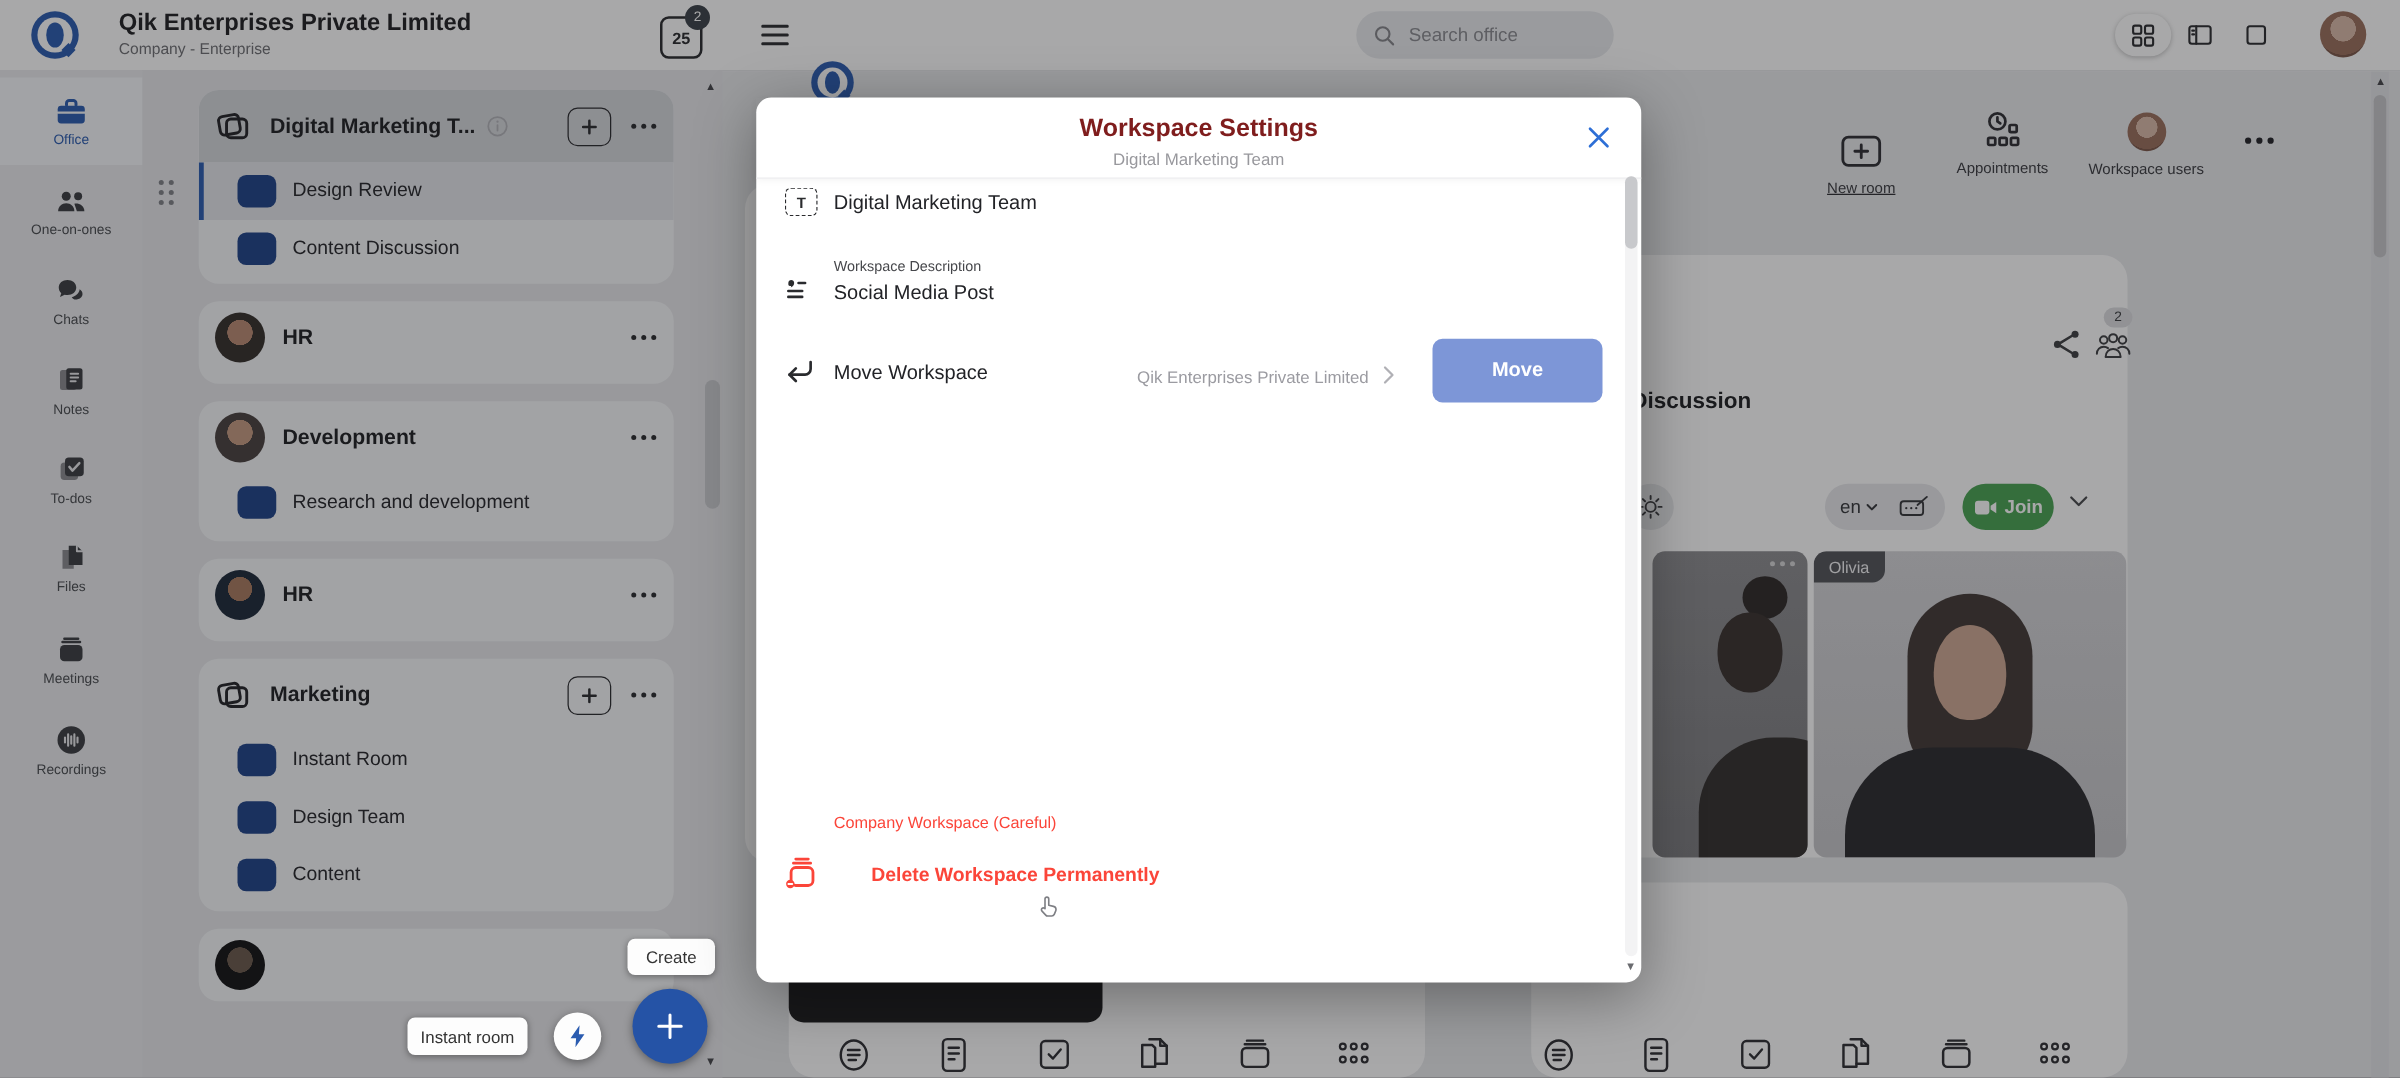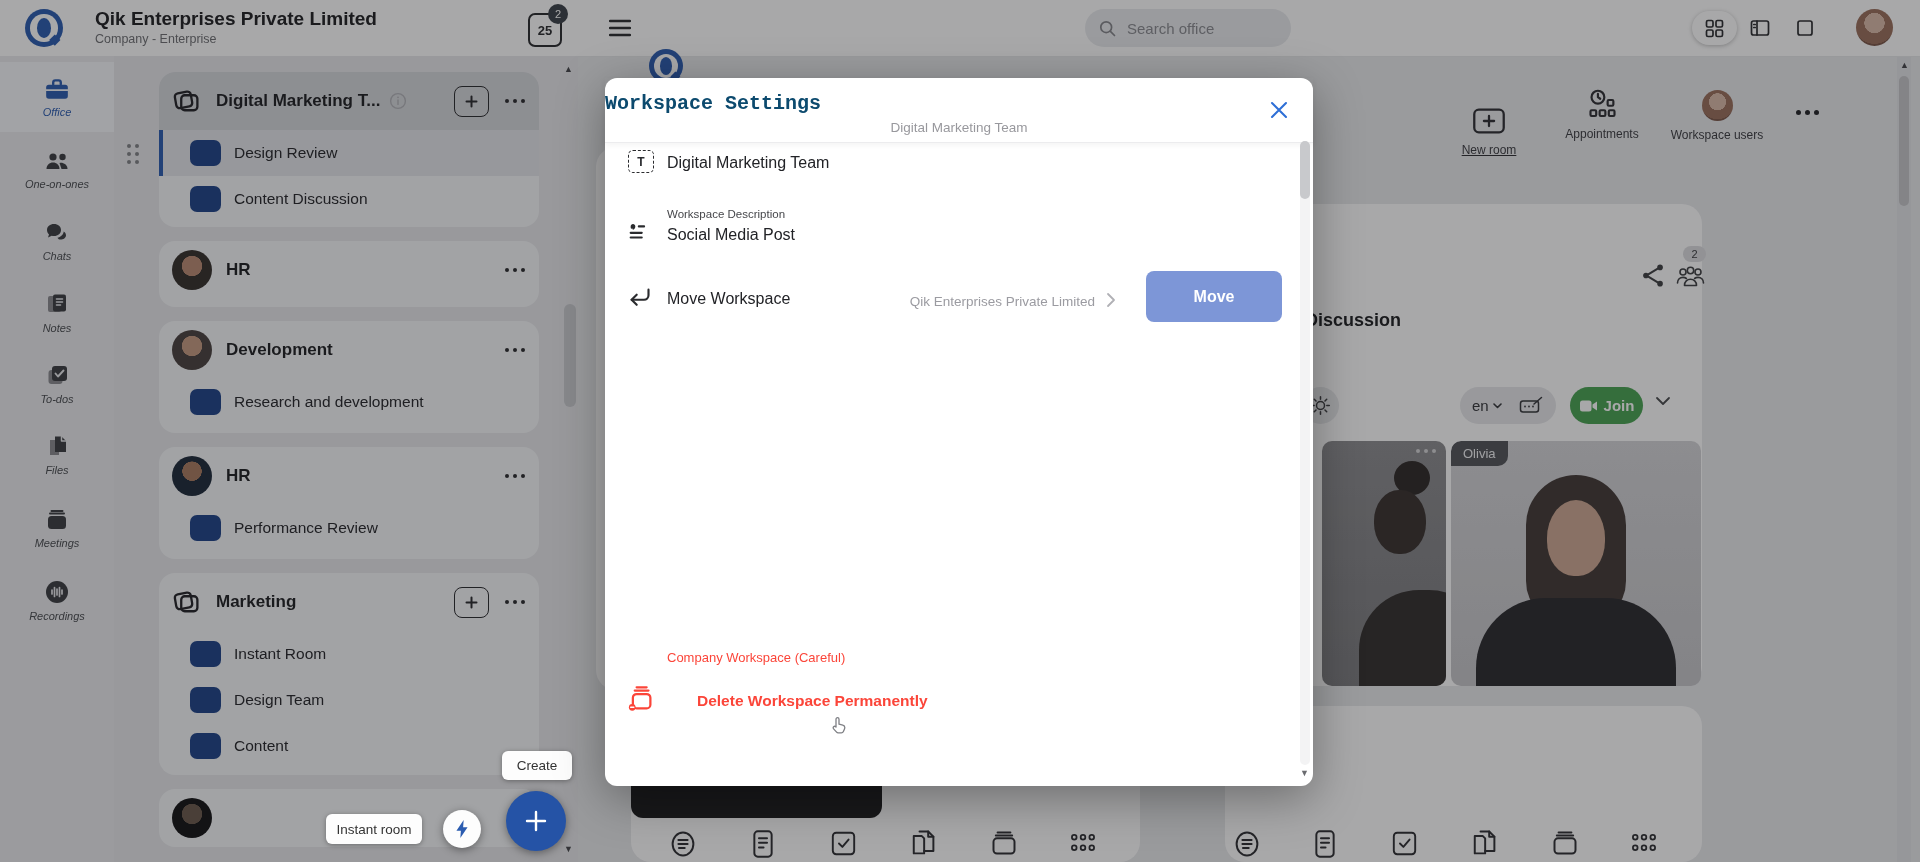--- a/index.html
+++ b/index.html
@@ -22,21 +22,21 @@
   .cal-badge{position:absolute;width:20px;height:20px;border-radius:50%;background:#3c4249;color:#fff;font-size:11px;display:grid;place-items:center;}
   .search-pill{position:absolute;left:1085px;top:9px;width:206px;height:38px;border-radius:19px;background:#e9ebee;display:flex;align-items:center;padding:0 14px;box-sizing:border-box;color:#85868b;}
   .search-pill input{border:none;outline:none;background:transparent;font-size:15px;color:#5d5e62;margin-left:9px;width:150px;font-family:inherit;}
   .search-pill input::placeholder{color:#8a8b90;}
   .toggles{position:absolute;left:1692px;top:11px;display:flex;align-items:center;}
   .toggle{width:45px;height:34px;display:grid;place-items:center;color:#2c2d30;}
   .toggle.active{background:#fff;border-radius:17px;box-shadow:0 1px 4px rgba(0,0,0,.25);}
   .avatar{border-radius:50%;background:radial-gradient(circle at 50% 38%,#d9b9a8 0 34%,#9a6f5c 35% 70%,#7c584a 71%);}
   
   .rail{position:absolute;left:0;top:56px;width:114px;height:806px;background:#eaebee;z-index:2;}
-  .rail-item{position:absolute;left:0;width:114px;height:70px;display:flex;flex-direction:column;align-items:center;justify-content:center;gap:5px;color:#3b3d41;font-style:italic;}
+  .rail-item{position:absolute;left:0;width:114px;height:70px;display:flex;flex-direction:column;align-items:center;justify-content:center;gap:5px;color:#3b3d41;}
   .rail-item .lbl{font-size:11px;color:#4a4c50;}
   .rail-item.active{background:#f6f7fa;}
   .rail-item.active,.rail-item.active .lbl{color:#2b5cb0;}
   .rail-bar{position:absolute;left:0;top:0;width:4px;height:150px;background:#2b5cb0;}
   
   .panel{position:absolute;left:114px;top:56px;width:464px;height:806px;background:#e7e8eb;z-index:2;}
   .cards{position:absolute;left:45px;top:16px;width:380px;display:flex;flex-direction:column;gap:14px;}
   .ws-card{background:#f6f7f9;border-radius:16px;overflow:hidden;}
   .ws-head{display:flex;align-items:center;height:58px;padding:0 14px 0 13px;box-sizing:border-box;color:#232428;}
   .ws-head.dark{background:#d5d7db;}
@@ -75,21 +75,21 @@
   .sil-head2{position:absolute;left:42%;top:20%;width:52px;height:64px;background:#39322f;border-radius:48%;}
   .sil-sh2{position:absolute;left:30%;bottom:0;width:130px;height:96px;background:#34302e;border-radius:60px 60px 0 0;}
   
   .overlay{position:absolute;inset:0;background:rgba(18,18,22,.37);z-index:40;}
   .fab-layer{position:absolute;inset:0;z-index:45;pointer-events:none;border-radius:15px;}
   .fab-layer>*{pointer-events:auto;}
   .tip{position:absolute;background:#fdfdfd;border-radius:6px;box-shadow:0 1px 5px rgba(0,0,0,.35);font-size:13.5px;color:#333;display:grid;place-items:center;}
   .fab-round{position:absolute;border-radius:50%;display:grid;place-items:center;box-shadow:0 2px 8px rgba(0,0,0,.4);}
   .modal{position:absolute;left:605px;top:78px;width:708px;height:708px;background:#fff;border-radius:12px;box-shadow:0 12px 48px rgba(0,0,0,.35);z-index:50;}
   .modal-head{position:relative;height:64px;border-bottom:1px solid #ececee;box-shadow:0 2px 6px rgba(0,0,0,.05);}
-  .modal-title{position:absolute;left:0;right:0;top:14px;font-size:20px;font-weight:700;color:#0c4a6e;font-family:Liberation Mono, monospace;}
+  .modal-title{position:absolute;left:0;right:0;top:14px;text-align:center;font-size:20px;font-weight:700;color:#7f1d1d;}
   .modal-sub{position:absolute;left:0;right:0;top:42px;text-align:center;font-size:13.5px;color:#98989d;}
   .modal-close{position:absolute;right:22px;top:20px;width:24px;height:24px;color:#2e6fd6;display:grid;place-items:center;}
   .m-icon{position:absolute;color:#2a2b2e;}
   .m-label{position:absolute;font-size:16px;color:#222327;}
   .m-small{position:absolute;font-size:11.5px;color:#46474b;}
   .m-gray{position:absolute;font-size:13.5px;color:#9b9ba1;}
   .move-btn{position:absolute;left:541px;top:193px;width:136px;height:51px;border-radius:8px;background:#7d96d7;color:#fff;font-size:16px;font-weight:700;display:grid;place-items:center;}
   .danger{color:#fb4539;}
   .m-track{position:absolute;right:3px;top:63px;width:10px;height:624px;background:#f3f3f4;border-radius:5px;}
   .m-thumb{position:absolute;right:3px;top:63px;width:10px;height:58px;background:#c8c9cc;border-radius:5px;}
@@ -314,24 +314,20 @@
         <div class="ws-head">
           <div class="list-avatar" style="border-radius:50%;background:radial-gradient(circle at 50% 38%,#a97b5f 0 30%,#1d2a3a 31%);"></div>
           <div class="ws-title reg">HR</div>
           <div class="spacer"></div>
           <div class="dots menu-dots">
               <i></i>
               <i></i>
               <i></i>
             </div>
         </div>
-        <div class="room-row">
-          <span class="swatch"></span>
-          <span class="room-name">Performance Review</span>
-        </div>
         <div style="height:8px;"></div>
       </section>
 
       <section class="ws-card">
         <div class="ws-head">
           <svg class="ic" width="30" height="28" viewBox="0 0 26 24" style="stroke-width:2">
               <rect x="3" y="4.5" width="14" height="13" rx="3" transform="rotate(-10 10 11)"></rect>
               <rect x="8" y="7" width="14" height="13" rx="3"></rect>
             </svg>
           <div class="ws-title reg" style="margin-left:14px;">Marketing</div>

